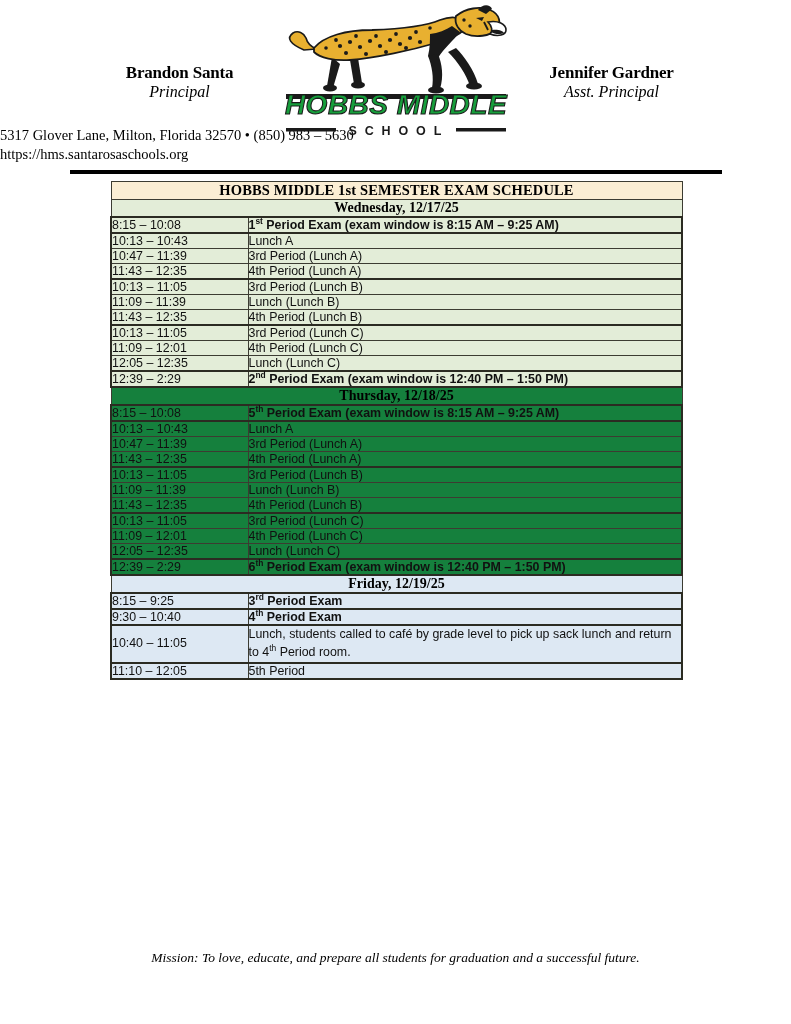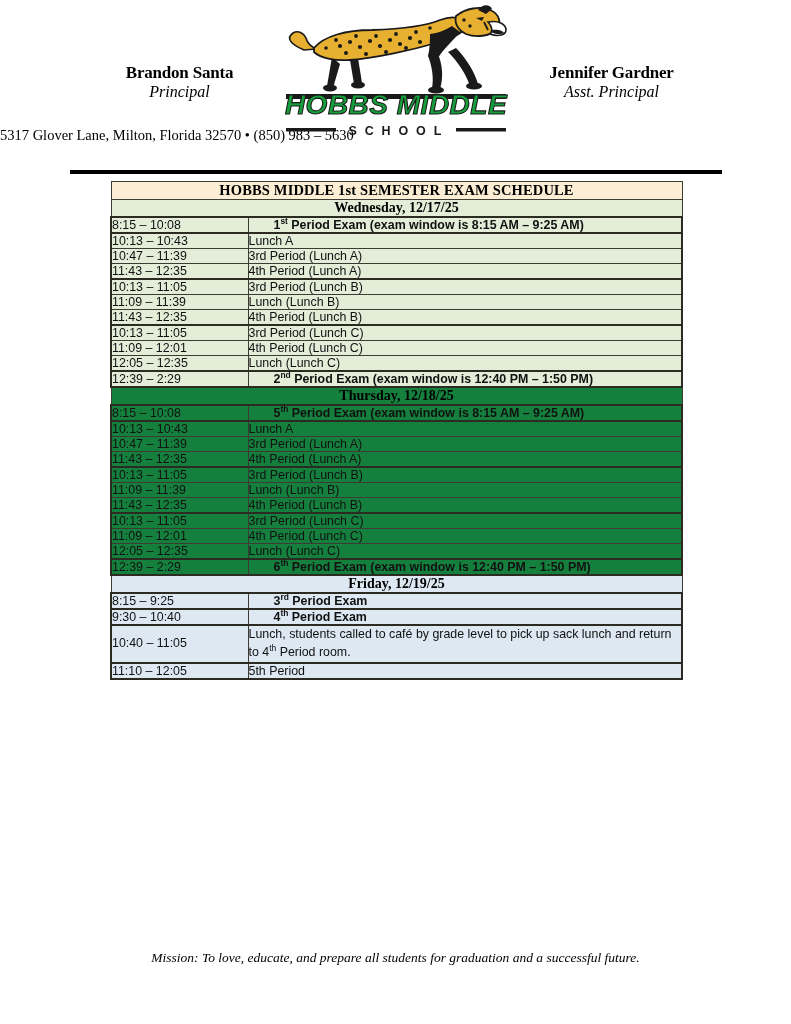--- a/index.html
+++ b/index.html
@@ -99,21 +99,21 @@
     width: 137px;
     padding: 4px 0 4px 8px;
     font-size: 12.4px;
     color: #111;
   }
   td.desccol {
     padding: 4px 0 4px 9px;
     font-size: 12.4px;
     color: #111;
   }
-  td.desccol.bold { font-weight: bold; padding-left: 25px; }
+  td.desccol.bold { font-weight: bold; }
 
   .title-row td {
     background: #fbeed4;
     text-align: center;
     font-family: "Liberation Serif", serif;
     font-weight: bold;
     font-size: 14.5px;
     letter-spacing: 0.15px;
     padding: 4px 0 5px 0;
     border: 2px solid #2b2b22;
@@ -246,20 +246,21 @@
 
     <div class="admin-block">
       <div class="admin-name">Jennifer Gardner</div>
       <div class="admin-title">Asst. Principal</div>
     </div>
 
   </div>
 
   <div class="address-block">
     <div>5317 Glover Lane, Milton, Florida 32570 • (850) 983 – 5630</div>
+    <div>https://hms.santarosaschools.org</div>
   </div>
 </div>
 
 <div class="hrule"></div>
 
 <div class="sched-wrap">
   <table class="sched">
     <colgroup>
         <col style="width:137px">
         <col>

